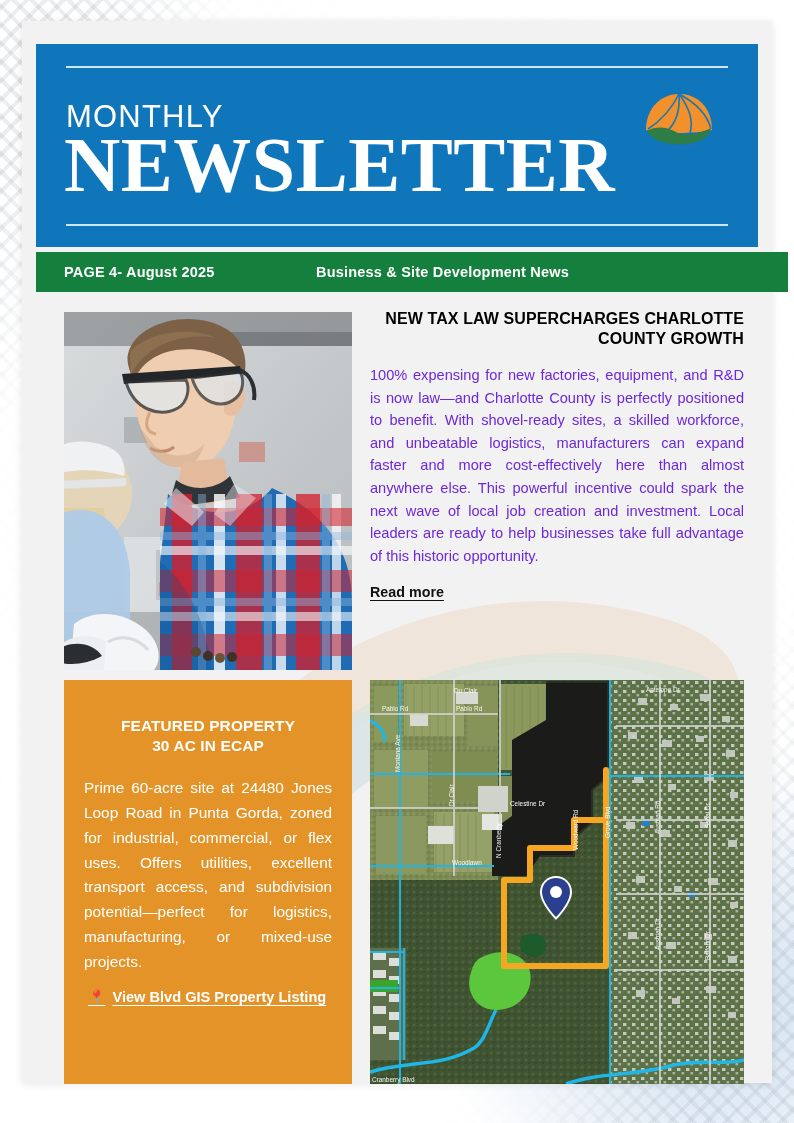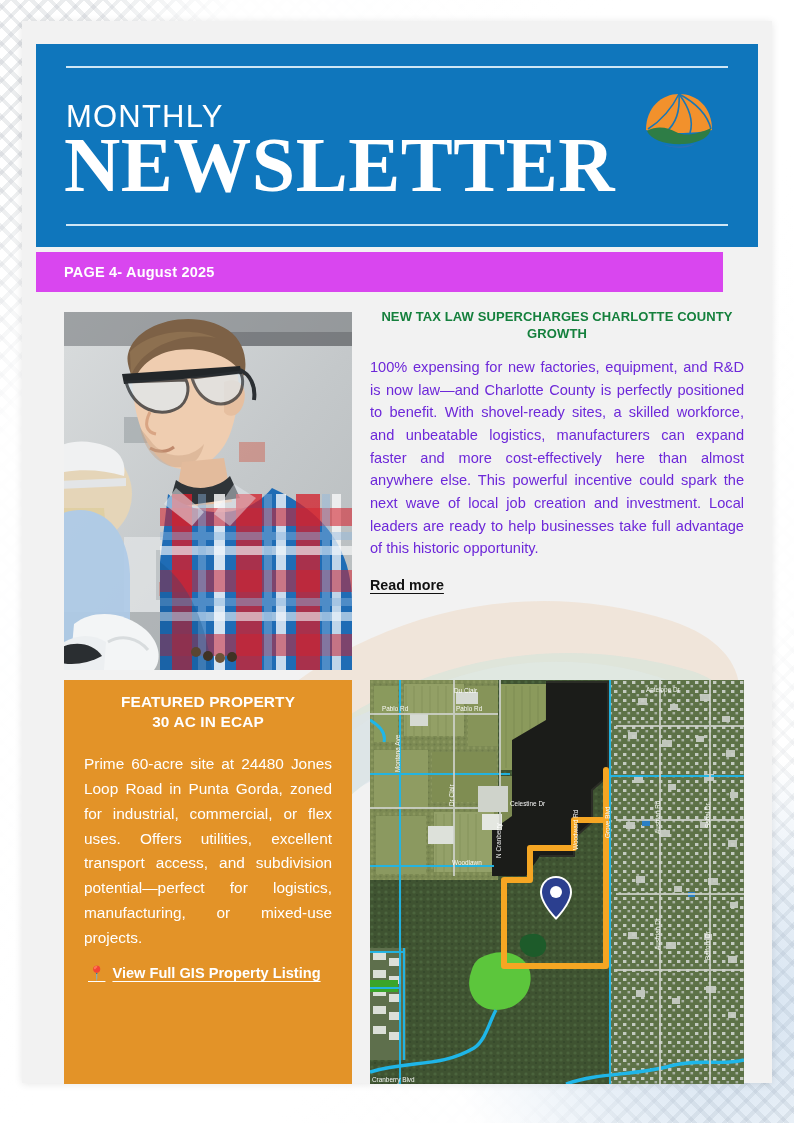--- a/index.html
+++ b/index.html
@@ -128,23 +128,23 @@
     top: 46px;
     width: 78px;
     height: 62px;
   }
 
   
   #ribbon {
     position: absolute;
     left: 14px;
     top: 231px;
-    width: 687px;
+    width: 752px;
     height: 40px;
-    background: #d946ef;
+    background: #15803d;
     color: #ffffff;
   }
   #ribbon .page-label {
     position: absolute;
     left: 28px;
     top: 50%;
     transform: translateY(-50%);
     font-size: 14.5px;
     font-weight: 700;
     letter-spacing: .2px;
@@ -175,25 +175,25 @@
   #worker-photo svg { display: block; }
 
   
   #article {
     position: absolute;
     left: 348px;
     top: 288px;
     width: 374px;
   }
   #article h2 {
-    font-size: 13px;
+    font-size: 16px;
     font-weight: 700;
     line-height: 1.28;
-    color: #15803d;
-    text-align: center;
+    color: #000000;
+    text-align: right;
     letter-spacing: .1px;
     margin-bottom: 14px;
   }
   #article p.body {
     font-size: 14.6px;
     line-height: 1.55;
     color: #6d28d9;
     text-align: justify;
     text-justify: inter-word;
     margin-bottom: 16px;
@@ -209,21 +209,21 @@
 
   
   #featured {
     position: absolute;
     left: 42px;
     top: 659px;
     width: 288px;
     height: 404px;
     background: #e39328;
     color: #ffffff;
-    padding: 12px 20px 14px 20px;
+    padding: 36px 20px 14px 20px;
   }
   #featured h3 {
     font-size: 15.4px;
     font-weight: 700;
     text-align: center;
     line-height: 1.32;
     letter-spacing: .15px;
     margin-bottom: 19px;
   }
   #featured p.body {
@@ -301,20 +301,21 @@
 
         <path d="M7 41 C18 35 28 38 36 42 C46 47 58 44 71 38 C70 47 60 53 44 54 C26 55 11 50 7 41 Z" fill="#2e7d46"></path>
 
         <path d="M20 53 C28 57 44 58 56 53 C50 59 32 60 20 53 Z" fill="#2f6fb5" opacity="0.85"></path>
       </svg>
     </div>
   </div>
 
   <div id="ribbon">
     <span class="page-label">PAGE 4- August 2025</span>
+    <span class="ribbon-tagline">Business &amp; Site Development News</span>
   </div>
 
   <div id="content">
 
     <div id="worker-photo">
       <svg width="288" height="358" viewBox="0 0 288 358" xmlns="http://www.w3.org/2000/svg">
         <defs>
           <linearGradient id="bgFac" x1="0" y1="0" x2="1" y2="1">
             <stop offset="0%" stop-color="#d9dcdd"></stop>
             <stop offset="55%" stop-color="#c4c8ca"></stop>
@@ -425,21 +426,21 @@
     </div>
 
     <div id="featured">
       <h3>
         <span>FEATURED PROPERTY</span><br>
         <span>30 AC IN ECAP</span>
       </h3>
       <p class="body">Prime 60-acre site at 24480 Jones Loop Road in Punta Gorda, zoned for industrial, commercial, or flex uses. Offers utilities, excellent transport access, and subdivision potential—perfect for logistics, manufacturing, or mixed-use projects.</p>
       <a id="gis-link" href="#">
         <span class="pin-icon">📍</span>
-        <span>View Full GIS Property Listing</span>
+        <span>View Blvd GIS Property Listing</span>
       </a>
     </div>
 
     <div id="map">
       <svg width="374" height="404" viewBox="0 0 374 404" xmlns="http://www.w3.org/2000/svg">
         <defs>
           <clipPath id="mapClip">
               <rect width="374" height="404"></rect>
             </clipPath>
           <pattern id="veg" width="7" height="7" patternUnits="userSpaceOnUse">

